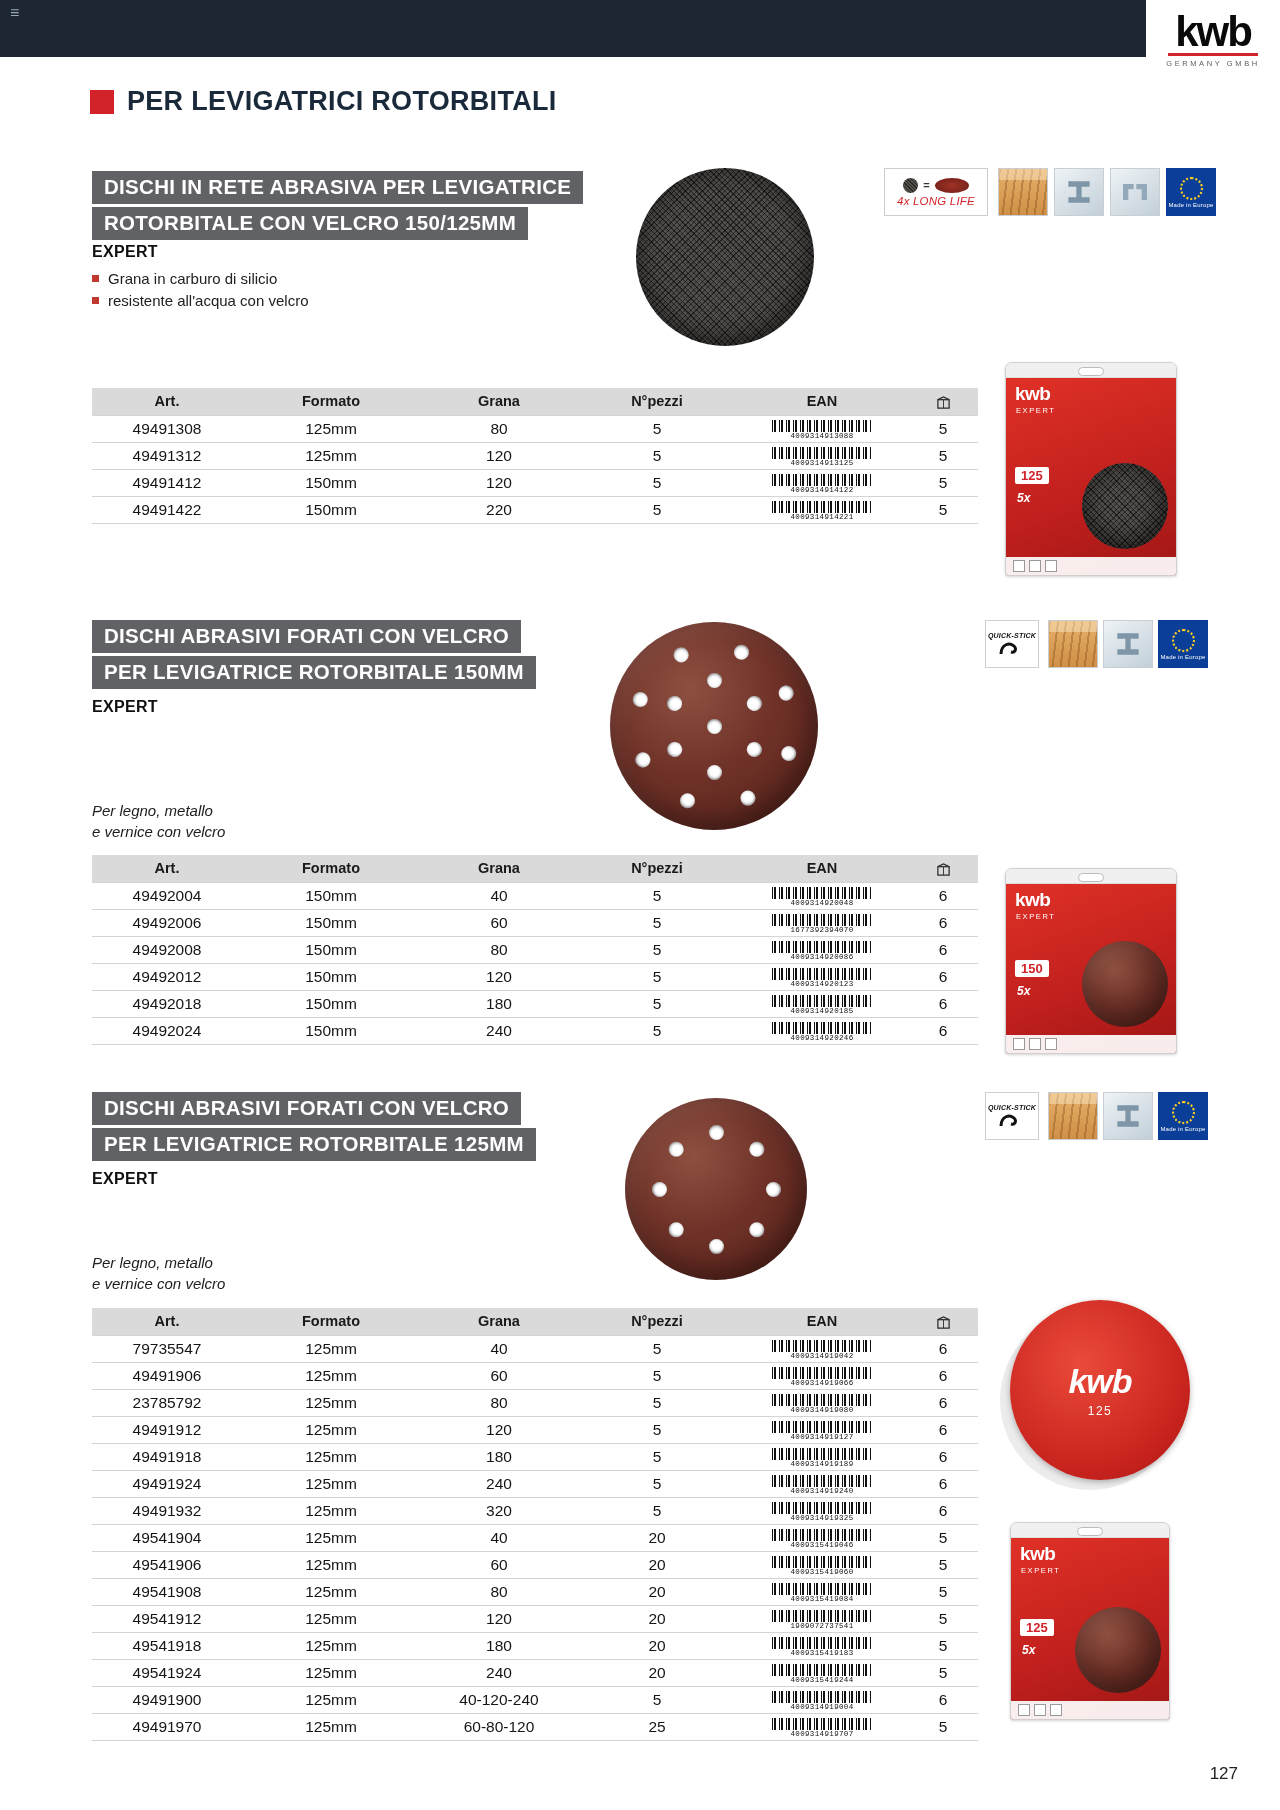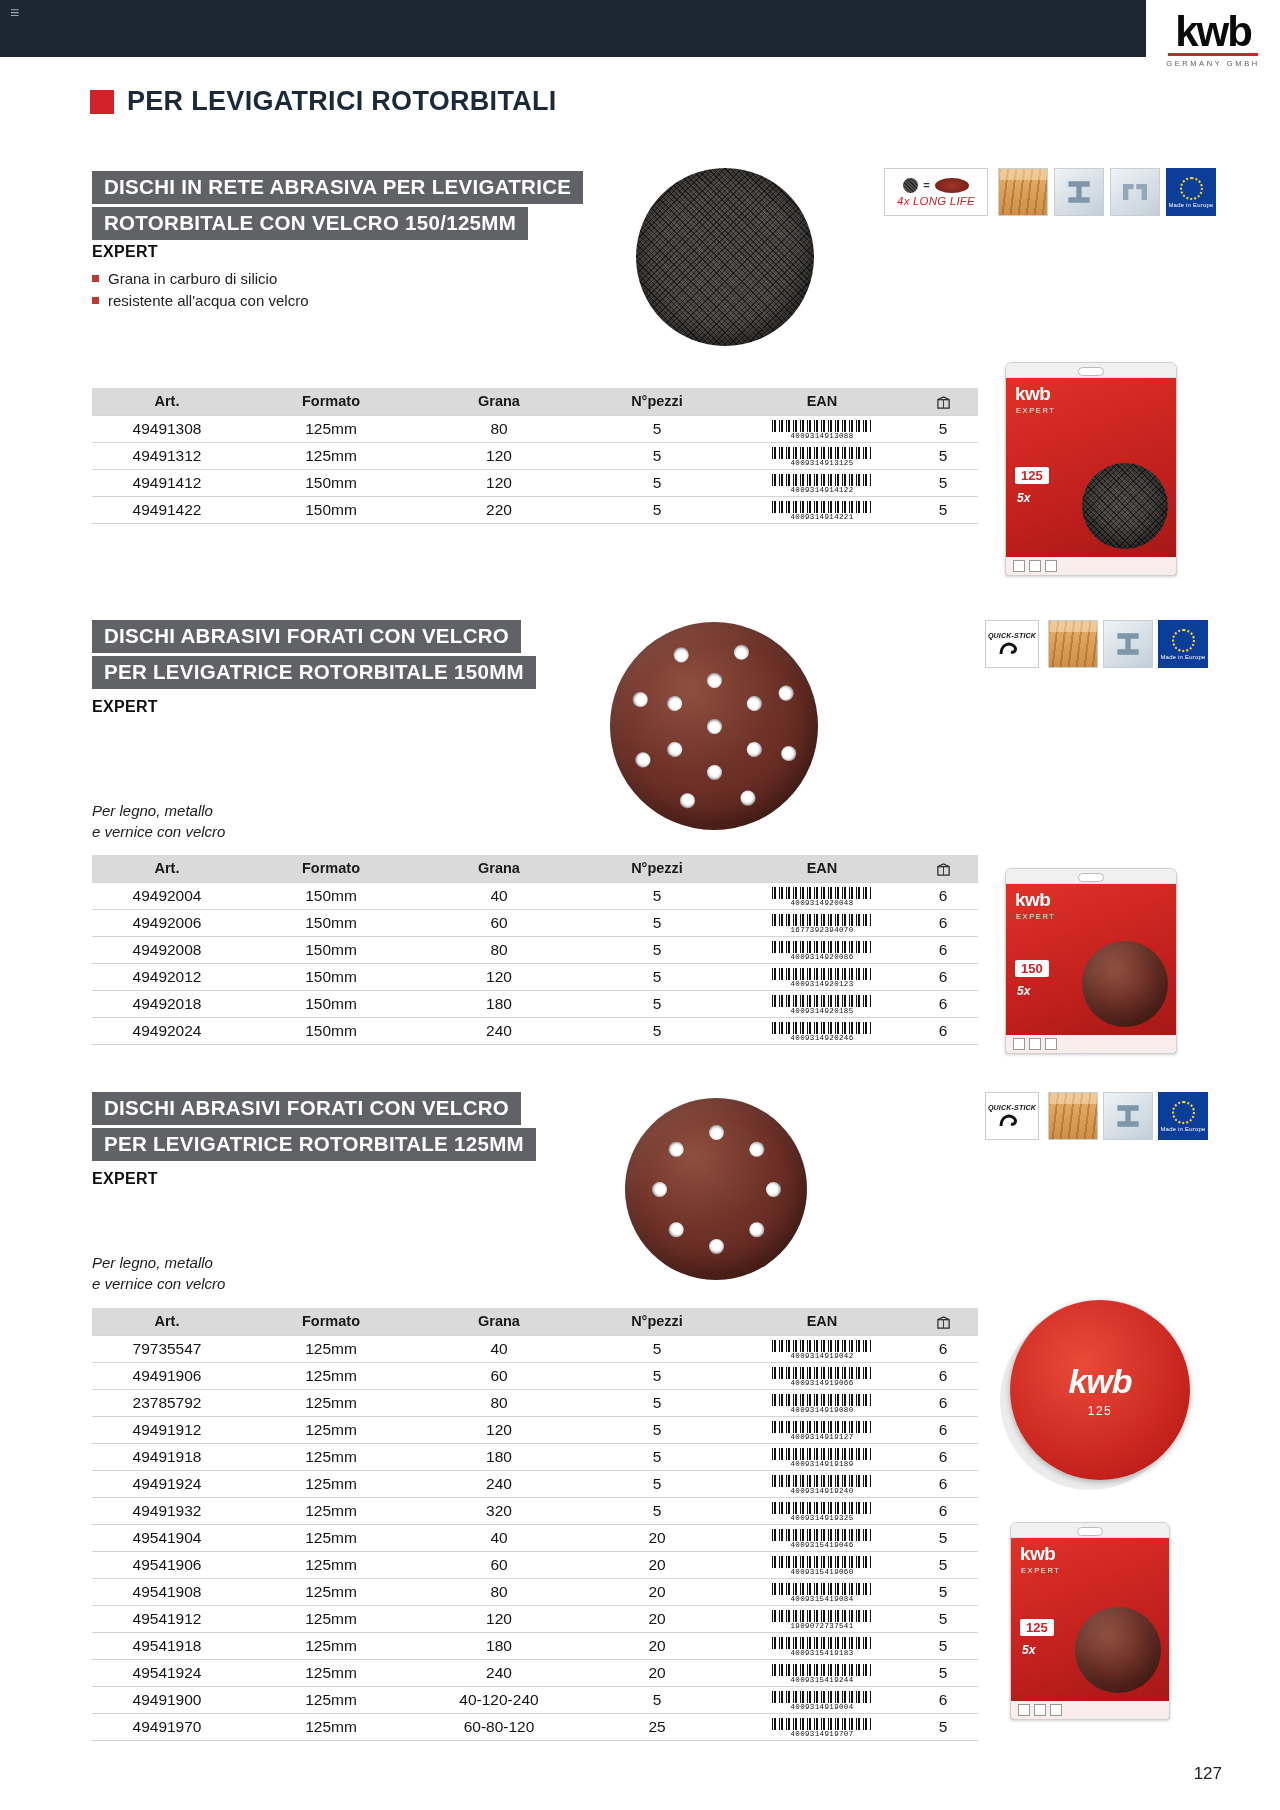--- a/index.html
+++ b/index.html
@@ -90,21 +90,21 @@
 
   
   .disc-stack { position:absolute; width:192px; height:192px; }
   .stack-back { position:absolute; left:0; top:10px; width:180px; height:180px; border-radius:50%; background:#ececec; }
   .stack-front { position:absolute; left:10px; top:0; width:180px; height:180px; border-radius:50%;
     background: radial-gradient(circle at 40% 35%, #ea4a39, #c6221d 70%, #a31512);
     display:flex; flex-direction:column; align-items:center; justify-content:center; color:#fff; box-shadow:0 2px 6px rgba(0,0,0,.28); }
   .stack-brand { font-weight:bold; font-size:34px; letter-spacing:-1px; font-style:italic; }
   .stack-size { font-size:12px; margin-top:3px; letter-spacing:1.5px; }
 
-  .page-num { position:absolute; right:58px; top:1764px; font-size:17px; color:#222; }
+  .page-num { position:absolute; right:42px; top:1764px; font-size:17px; color:#222; }
 </style>
 </head>
 <body>
 
 <div id="page">
 
   <div class="topbar">
     <span class="menu-icon">≡</span>
   </div>
   <div class="logo-box">

